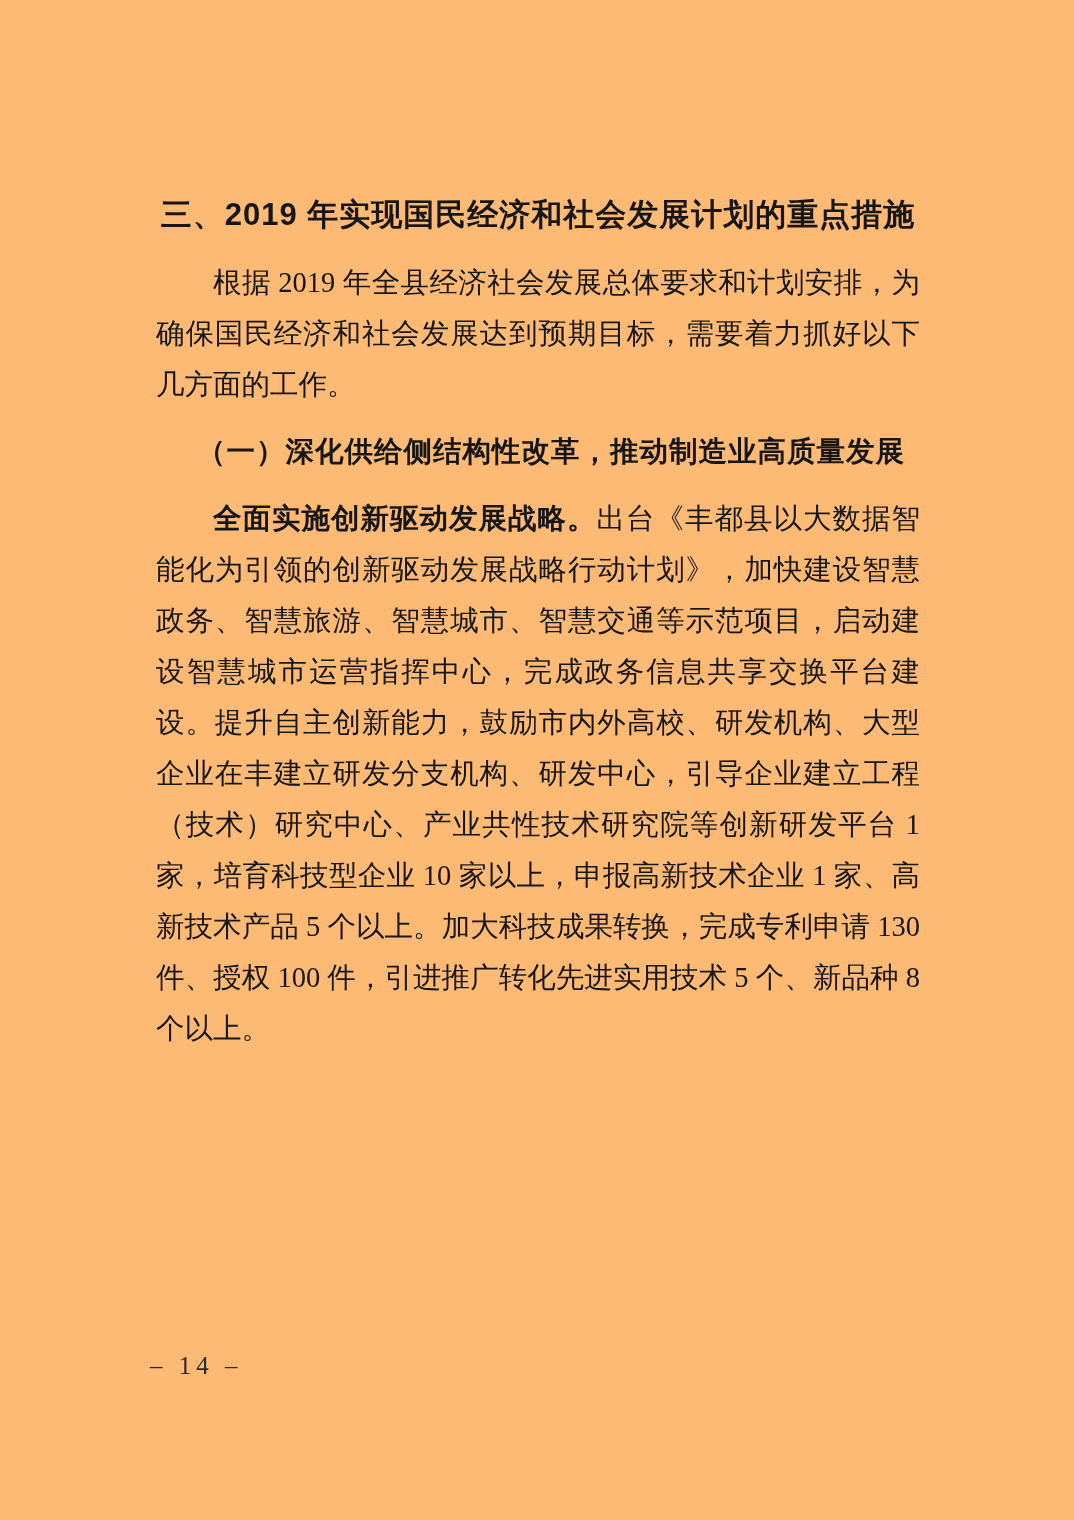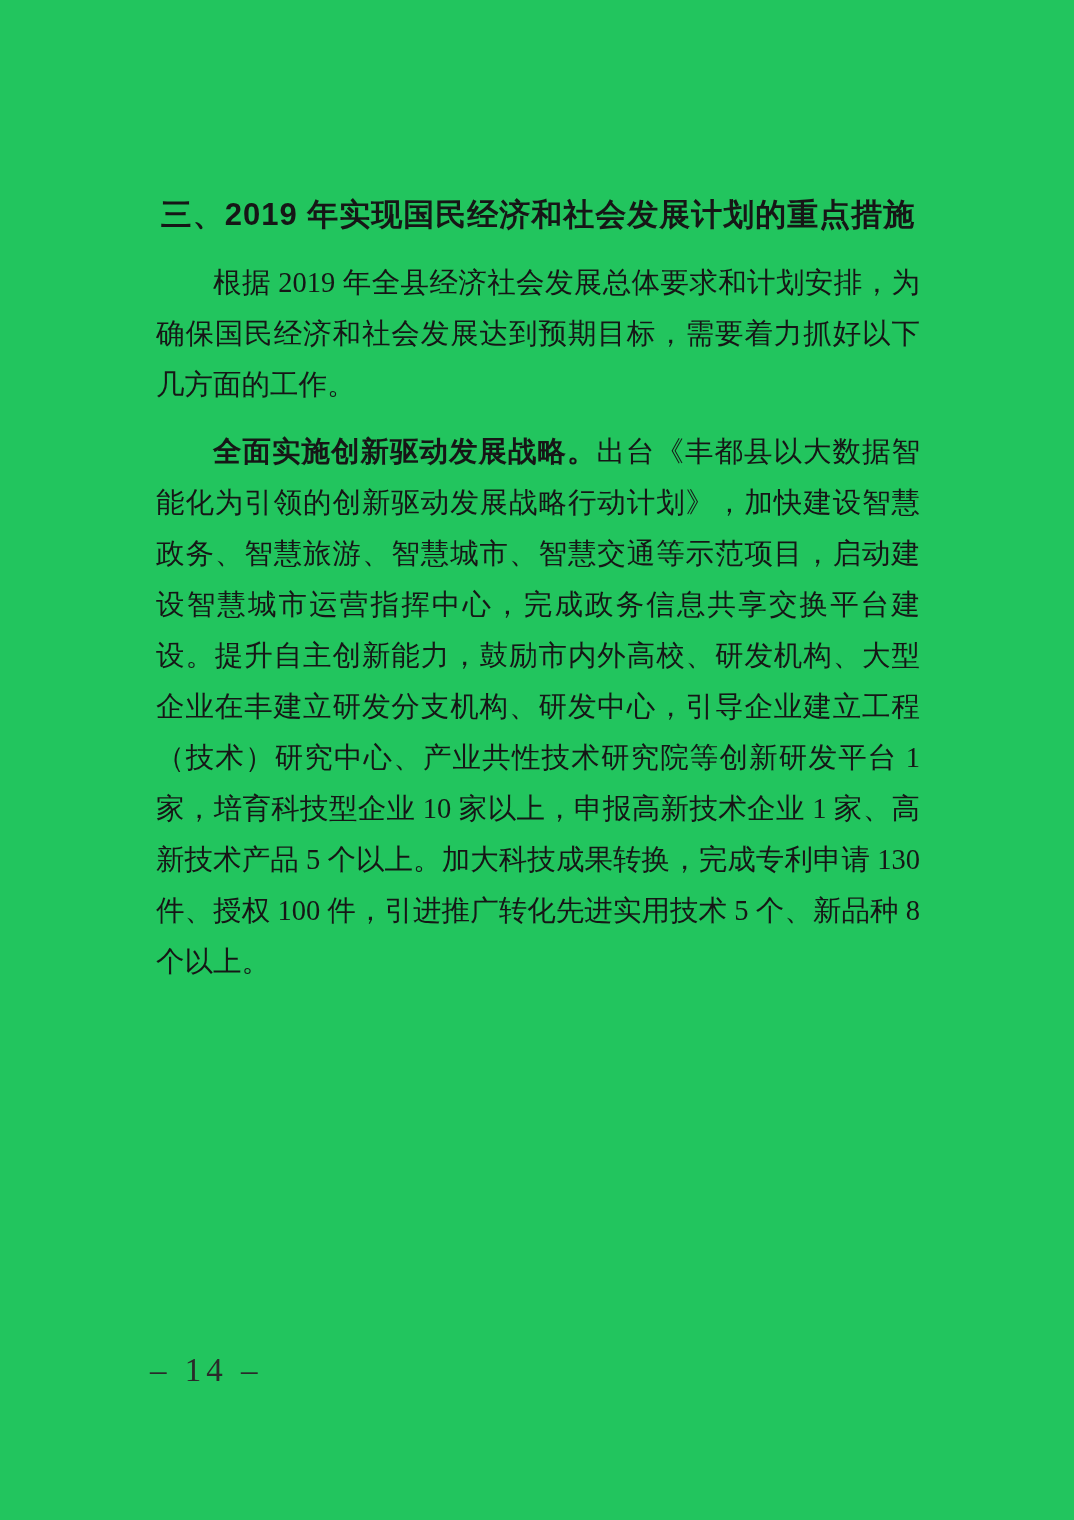--- a/index.html
+++ b/index.html
@@ -11,21 +11,21 @@
     width: 1074px;
     height: 1520px;
     position: relative;
     overflow: hidden;
     font-family: "Liberation Serif", "DejaVu Serif", serif;
     color: #161616;
   }
   .page {
     position: absolute;
     inset: 0;
-    background: #22c55e;
+    background: #fdba74;
   }
   .content {
     position: absolute;
     left: 140px;
     top: 189px;
     width: 796px;
   }
   .doc-title {
     font-family: "Liberation Sans", "DejaVu Sans", sans-serif;
     font-weight: bold;
@@ -51,30 +51,31 @@
     letter-spacing: 1px;
   }
   .lead {
     font-family: Liberation Sans, sans-serif;
     font-weight: bold;
   }
   .page-number {
     position: absolute;
     left: 150px;
     top: 1352px;
-    font-size: 33px;
+    font-size: 25px;
     letter-spacing: 5px;
     color: #2a2a2a;
   }
 </style>
 </head>
 <body>
 
 <div class="page">
   <div class="content">
     <h1 class="doc-title">三、2019 年实现国民经济和社会发展计划的重点措施</h1>
     <div>
         <p class="body">根据 2019 年全县经济社会发展总体要求和计划安排，为确保国民经济和社会发展达到预期目标，需要着力抓好以下几方面的工作。</p>
+        <p class="subheading">（一）深化供给侧结构性改革，推动制造业高质量发展</p>
         <p class="body"><span class="lead">全面实施创新驱动发展战略。</span>出台《丰都县以大数据智能化为引领的创新驱动发展战略行动计划》，加快建设智慧政务、智慧旅游、智慧城市、智慧交通等示范项目，启动建设智慧城市运营指挥中心，完成政务信息共享交换平台建设。提升自主创新能力，鼓励市内外高校、研发机构、大型企业在丰建立研发分支机构、研发中心，引导企业建立工程（技术）研究中心、产业共性技术研究院等创新研发平台 1 家，培育科技型企业 10 家以上，申报高新技术企业 1 家、高新技术产品 5 个以上。加大科技成果转换，完成专利申请 130 件、授权 100 件，引进推广转化先进实用技术 5 个、新品种 8 个以上。</p>
       </div>
   </div>
   <div class="page-number">– 14 –</div>
 </div>
 
 </body></html>

